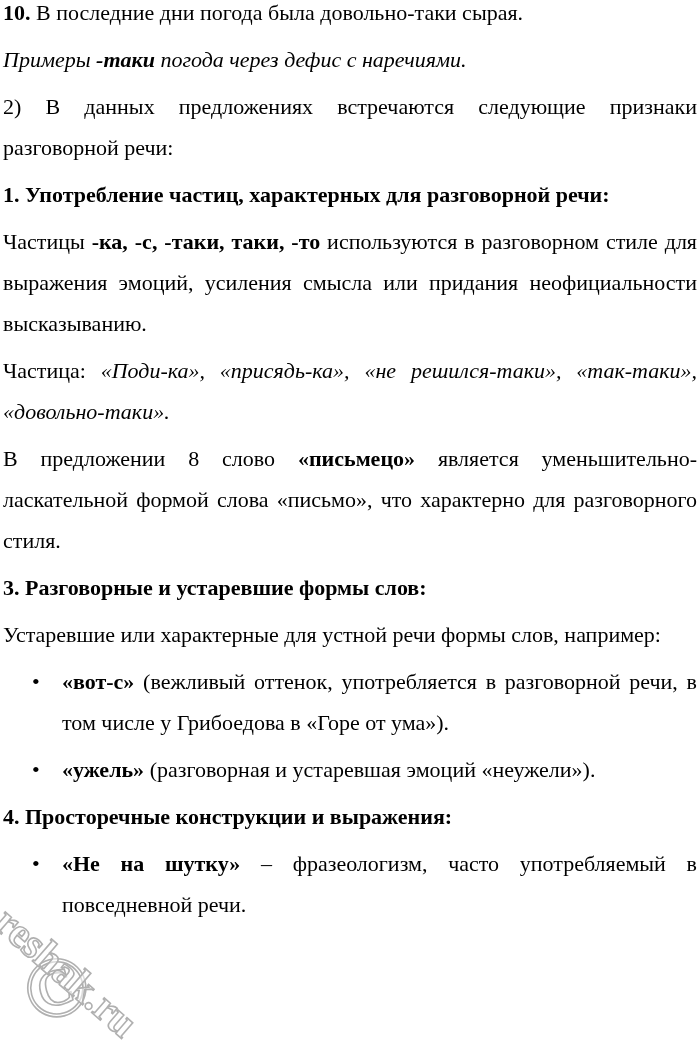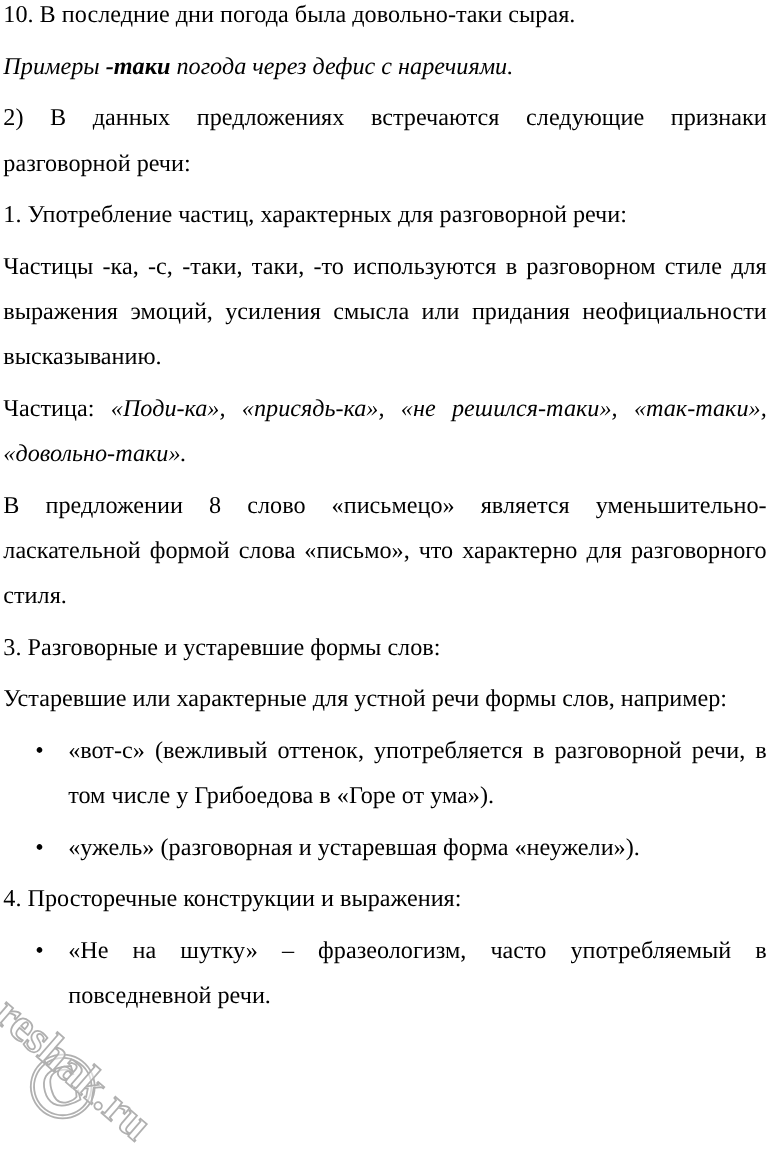--- a/index.html
+++ b/index.html
@@ -14,21 +14,21 @@
     position: relative;
     width: 694px;
     height: 1067px;
     margin-top: -8px;
     padding: 0 3px;
     font-size: 22px;
     line-height: 41px;
   }
   .blk { margin: 0 0 6px 0; }
   .just { text-align: justify; }
-  .bold { font-weight: 400; }
+  .bold { font-weight: 700; }
   .it { font-style: italic; }
   .bold-it { font-weight: 700; font-style: italic; }
   ul.blist { list-style: none; margin: 0; padding: 0; }
   ul.blist li {
     position: relative;
     padding-left: 59px;
     margin: 0 0 6px 0;
   }
   ul.blist li::before {
     content: "\2022";
@@ -81,21 +81,21 @@
 
 
   <p class="blk just"><span>В предложении 8 слово </span><span class="bold">«письмецо»</span><span> является уменьшительно-ласкательной формой слова «письмо», что характерно для разговорного стиля.</span></p>
 
   <p class="blk bold">3. Разговорные и устаревшие формы слов:</p>
 
   <p class="blk">Устаревшие или характерные для устной речи формы слов, например:</p>
 
   <ul class="blist">
     <li class="just"><span class="bold">«вот-с»</span><span> (вежливый оттенок, употребляется в разговорной речи, в том числе у Грибоедова в «Горе от ума»).</span></li>
-    <li><span class="bold">«ужель»</span><span> (разговорная и устаревшая форма «неужели»).</span></li>
+    <li><span class="bold">«ужель»</span><span> (разговорная и устаревшая эмоций «неужели»).</span></li>
   </ul>
 
   <p class="blk bold">4. Просторечные конструкции и выражения:</p>
 
   <ul class="blist">
     <li class="just"><span class="bold">«Не на шутку»</span><span> – фразеологизм, часто употребляемый в повседневной речи.</span></li>
   </ul>
 
   <div class="wm wm-copy">©</div>
   <div class="wm wm-text">reshak.ru</div>

